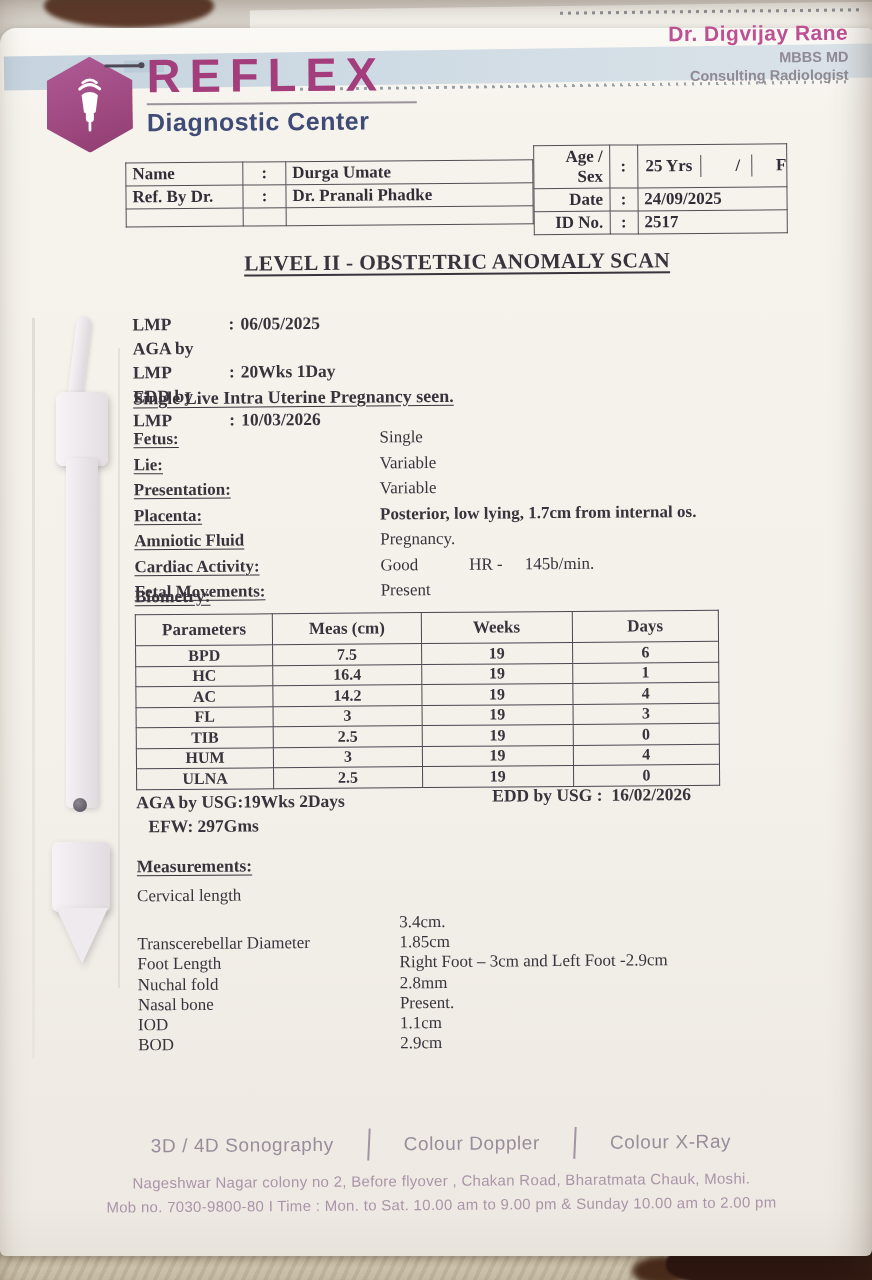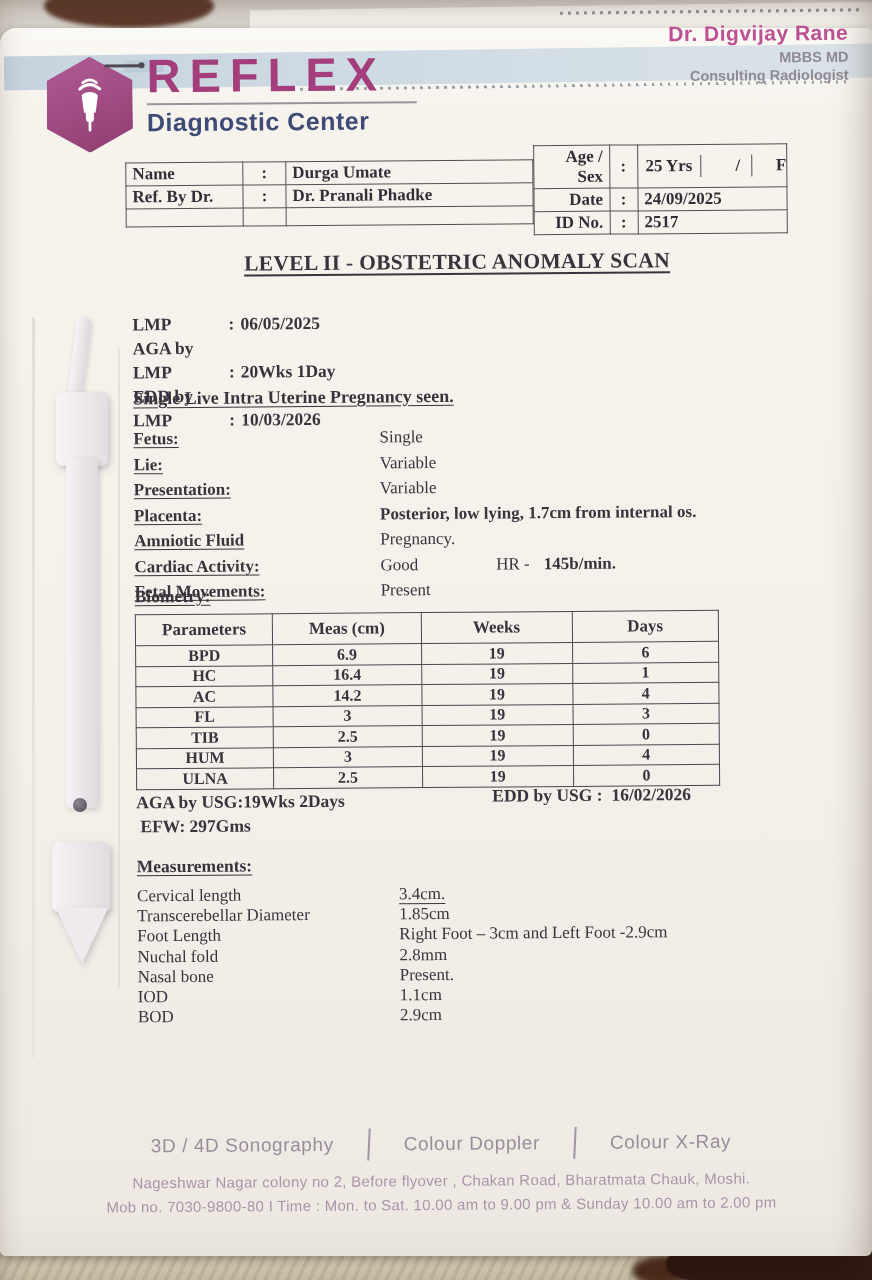--- a/index.html
+++ b/index.html
@@ -95,44 +95,44 @@
 
   
   .statement{left:134px;top:386px;font-size:18px;font-weight:700;text-decoration:underline;text-underline-offset:3px;}
 
   
   .findings{left:134px;top:424px;font-size:17px;line-height:25.5px;width:660px;}
   .f-row{display:flex;}
   .f-row .f-lbl{flex:0 0 246px;font-weight:700;text-decoration:underline;text-underline-offset:3px;text-decoration-thickness:1.2px;}
   .f-row .f-val{font-weight:400;}
   .f-row .f-val.bold{font-weight:700;}
-  .f-row .f-hr-l{margin-left:78px;font-weight:400;}
-  .f-row .f-hr-v{margin-left:14px;font-weight:700;}
+  .f-row .f-hr-l{margin-left:51px;font-weight:400;}
+  .f-row .f-hr-v{margin-left:22px;font-weight:400;}
   .bio-head{left:134px;top:584px;font-size:17.5px;font-weight:700;text-decoration:underline;text-underline-offset:3px;}
 
   
   .bio-table{left:134px;top:612px;}
   .bio-table table{width:584px;font-size:16px;}
   .bio-table td,.bio-table th{border:1.7px solid #4c4750;text-align:center;padding:0 4px;}
   .bio-table th{font-size:17px;font-weight:700;height:30px;}
   .bio-table td{height:19.5px;font-weight:600;}
   .bio-c1{width:132px;} .bio-c2{width:148px;} .bio-c3{width:150px;} .bio-c4{width:146px;}
 
   
   .aga-row{left:134px;top:790px;font-size:17.5px;font-weight:700;width:660px;}
   .aga-row .edd{position:absolute;left:356px;top:-4px;}
-  .efw{left:138px;top:814px;font-size:17.5px;font-weight:700;}
+  .efw{left:146px;top:814px;font-size:17.5px;font-weight:700;}
   .meas-head{left:134px;top:854px;font-size:17.5px;font-weight:700;text-decoration:underline;text-underline-offset:3px;}
 
   
   .meas-list{left:134px;top:884px;font-size:17px;line-height:20.2px;width:680px;}
   .m-row{display:flex;}
   .m-row .m-lbl{flex:0 0 262px;font-weight:500;}
   .m-row .m-val{font-weight:500;}
-  .m-row.first .m-val{text-decoration:underline;text-underline-offset:4px;}
+  .m-row.first .m-val{text-underline-offset:4px;margin-top:28px;}
 
   
   .footer-services{left:0;right:0;top:1128px;display:flex;align-items:center;justify-content:center;
     font-family:"Liberation Sans",sans-serif;font-size:19px;color:#998d9b;letter-spacing:.6px;}
   .svc{padding:0 4px;}
   .svc-div{width:2px;height:32px;background:#a294a2;margin:0 30px;transform:rotate(3deg);}
   .footer-address{left:0;right:0;top:1172px;text-align:center;font-family:"Liberation Sans",sans-serif;font-size:15px;color:#ab94a9;letter-spacing:.3px;}
   .footer-contact{left:0;right:0;top:1196px;text-align:center;font-family:"Liberation Sans",sans-serif;font-size:15px;color:#ab94a9;letter-spacing:.3px;}
 </style>
 </head>
@@ -291,21 +291,21 @@
       <table>
         <tbody>
             <tr>
           <th class="bio-c1">Parameters</th>
           <th class="bio-c2">Meas (cm)</th>
           <th class="bio-c3">Weeks</th>
           <th class="bio-c4">Days</th>
         </tr>
         <tr>
           <td>BPD</td>
-          <td>6.9</td>
+          <td>7.5</td>
           <td>19</td>
           <td>6</td>
         </tr>
         <tr>
           <td>HC</td>
           <td>16.4</td>
           <td>19</td>
           <td>1</td>
         </tr>
         <tr>

